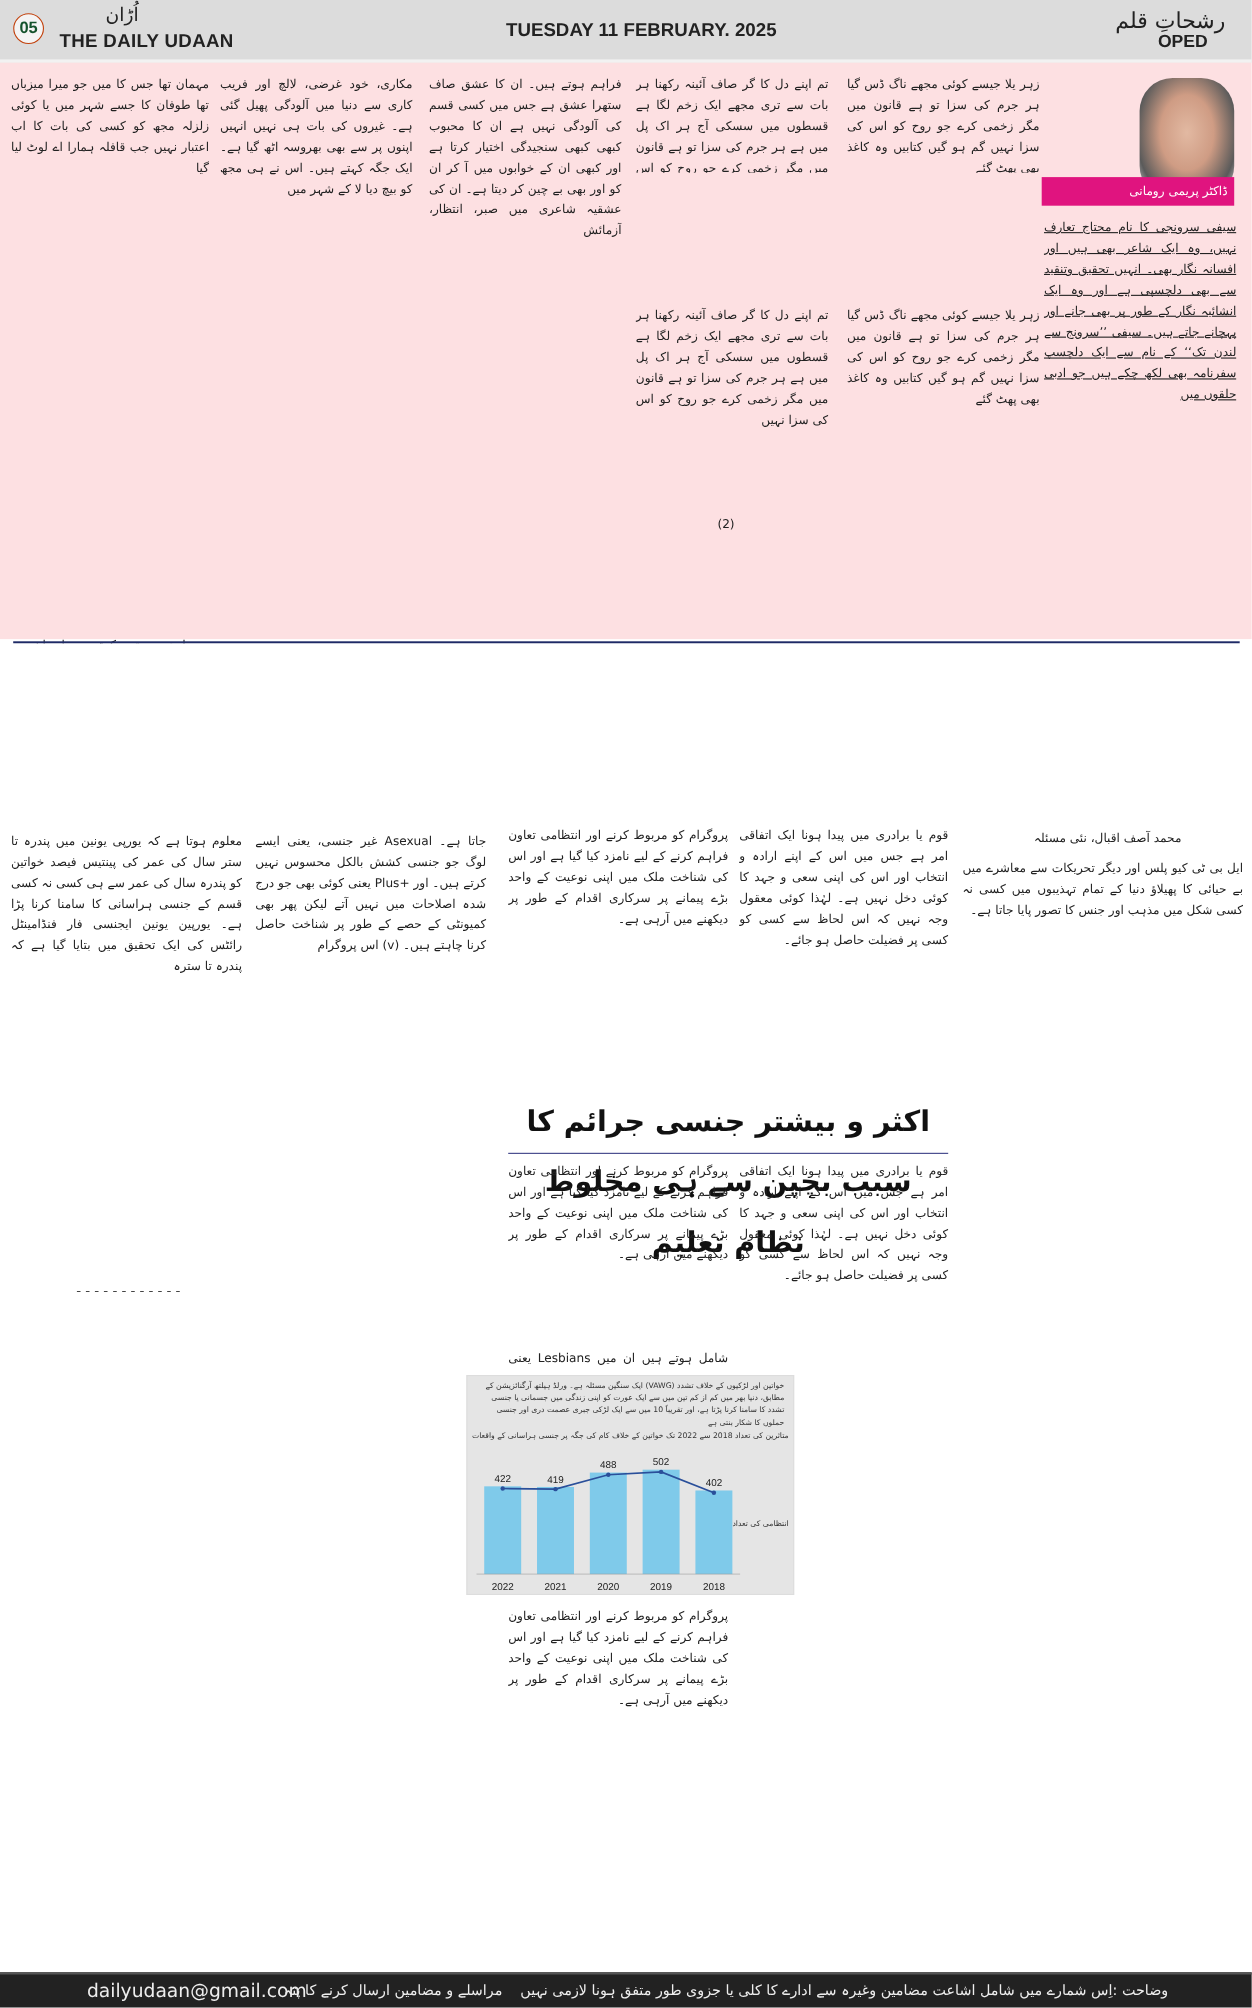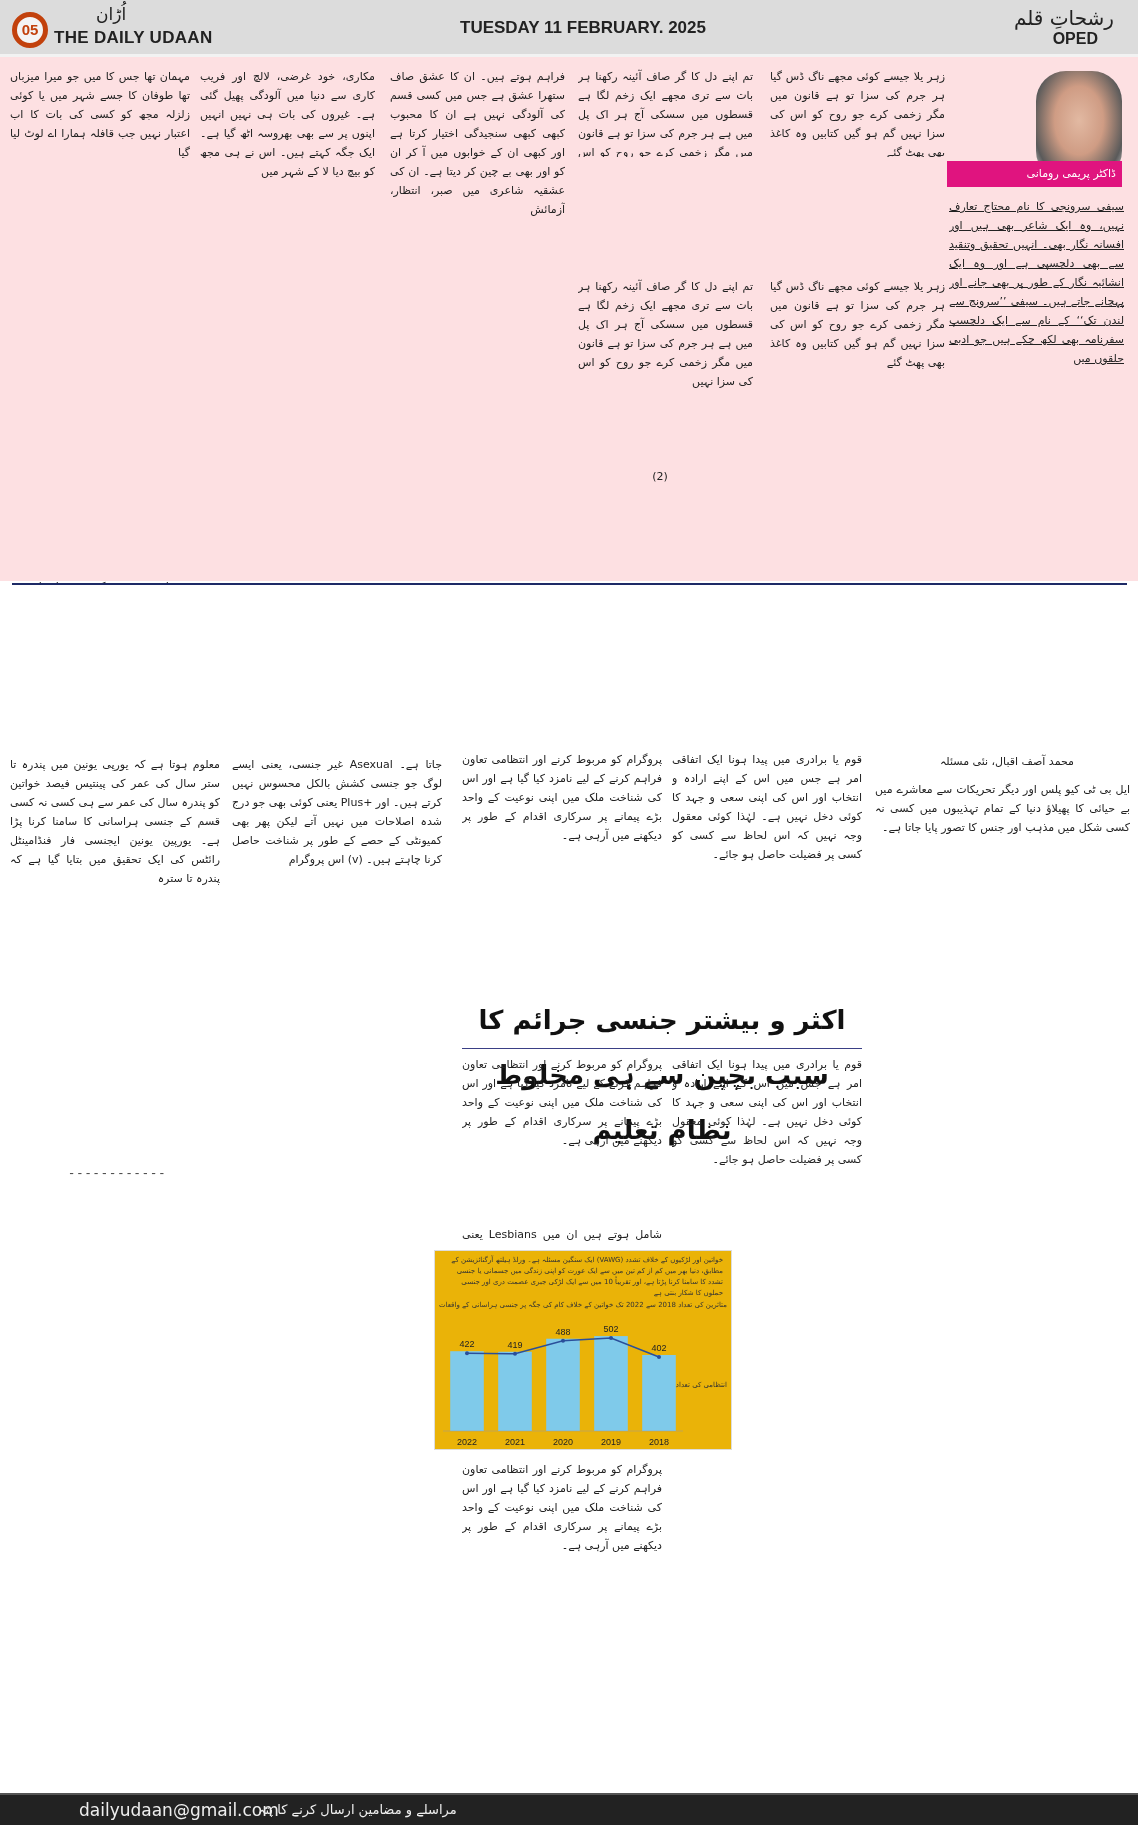--- a/index.html
+++ b/index.html
@@ -1,37 +1,37 @@
 <!DOCTYPE html>
 <html><head>
 <meta charset="utf-8">
 <style>
   html, body { margin:0; padding:0; }
   body { width:1138px; height:1825px; background:#ffffff; font-family:"DejaVu Sans", sans-serif; position:relative; overflow:hidden; }
   .header { position:absolute; left:0; top:0; width:1138px; height:54px; background:#dcdcdc; border-bottom:3px solid #f2f2f2; }
-  .page-num { position:absolute; left:12px; top:12px; width:26px; height:26px; border-radius:50%; background:#f4f4f4; border:5px solid #c2410c; font:bold 15px "Liberation Sans", sans-serif; text-align:center; line-height:26px; color:#c2410c; }
+  .page-num { position:absolute; left:12px; top:12px; width:26px; height:26px; border-radius:50%; background:#f4f4f4; border:1px solid #c2410c; font:bold 15px "Liberation Sans", sans-serif; text-align:center; line-height:26px; color:#14532d; }
   .brand-urdu { position:absolute; left:96px; top:4px; font:17px "DejaVu Sans", sans-serif; color:#222; direction:rtl; }
   .brand-en { position:absolute; left:54px; top:28px; font:bold 17px "Liberation Sans", sans-serif; color:#222; letter-spacing:0.3px; }
   .date { position:absolute; left:460px; top:18px; font:bold 17px "Liberation Sans", sans-serif; color:#222; }
   .section-urdu { position:absolute; right:24px; top:6px; font:20px "DejaVu Sans", sans-serif; color:#222; direction:rtl; }
   .section-en { position:absolute; right:40px; top:30px; font:bold 16px "Liberation Sans", sans-serif; color:#222; }
 
   .top-article { position:absolute; left:0; top:57px; width:1138px; height:524px; background:#fde0e2; }
   .urdu-col { position:absolute; direction:rtl; text-align:justify; font:11px/19px "DejaVu Sans", sans-serif; color:#222; overflow:hidden; }
   .poet-photo { position:absolute; right:16px; top:14px; width:86px; height:110px; background:radial-gradient(ellipse at 50% 45%, #e2b9a2 0%, #cf9c84 40%, #5a5a5a 75%, #ececec 100%); border-radius:30px; }
   .byline-bar { position:absolute; right:16px; top:104px; width:175px; height:26px; background:#e0147f; color:#fff; font:11px "DejaVu Sans", sans-serif; direction:rtl; text-align:right; padding-right:6px; line-height:26px; box-sizing:border-box; }
   .pink-title { position:absolute; left:578px; top:108px; width:372px; height:106px; background:#e0147f; color:#fff; font:bold 46px "DejaVu Sans", sans-serif; direction:rtl; text-align:center; line-height:106px; }
   .mob { position:absolute; left:40px; top:692px; font:bold 12px "Liberation Sans", sans-serif; color:#111; }
   .divider { position:absolute; left:12px; top:583px; width:1115px; height:2px; background:#1e2a66; }
 
   .bottom-article { position:absolute; left:0; top:585px; width:1138px; height:1202px; background:#fff; }
   .blue-banner { position:absolute; left:462px; top:336px; width:400px; height:63px; background:#2a2f8c; color:#fff; font:bold 28px "DejaVu Sans", sans-serif; direction:rtl; text-align:center; line-height:63px; }
   .subhead { position:absolute; left:462px; top:408px; width:400px; height:55px; font:bold 26px "DejaVu Sans", sans-serif; direction:rtl; text-align:center; line-height:55px; color:#111; border-bottom:1px solid #3a3f85; }
   .author-line { position:absolute; right:64px; top:170px; font:11px "DejaVu Sans", sans-serif; direction:rtl; color:#222; }
-  .chart-box { position:absolute; left:434px; top:665px; width:296px; height:198px; background:#eab308; border:1px solid #ddd; }
+  .chart-box { position:absolute; left:424px; top:665px; width:296px; height:198px; background:#e5e5e5; border:1px solid #ddd; }
   .chart-caption { position:absolute; left:6px; top:4px; width:282px; font:7px/11px "DejaVu Sans", sans-serif; direction:rtl; text-align:right; color:#333; }
   .chart-title { position:absolute; left:0; top:50px; width:296px; font:7px "DejaVu Sans", sans-serif; direction:rtl; text-align:center; color:#333; }
   .chart-ylabel { position:absolute; right:4px; top:130px; font:7px "DejaVu Sans", sans-serif; direction:rtl; color:#333; }
   .dash-line { position:absolute; left:68px; top:1167px; font:12px "Liberation Mono", monospace; color:#444; letter-spacing:1px; }
 
   .footer { position:absolute; left:0; top:1793px; width:1138px; height:32px; background:#222; border-top:2px solid #555; }
   .footer-email { position:absolute; left:40px; top:5px; font:17px "DejaVu Sans", sans-serif; color:#eee;margin-left:39px; }
   .footer-email-label { position:absolute; left:258px; top:7px; font:13px "DejaVu Sans", sans-serif; color:#eee; direction:rtl; }
   .footer-disclaimer { position:absolute; right:76px; top:7px; font:13px "DejaVu Sans", sans-serif; color:#eee; direction:rtl; }
 </style>
@@ -109,13 +109,14 @@
         <circle cx="216" cy="47.985454545454544" r="2" fill="#2a4f9a"></circle>
         <line x1="0" x2="240" y1="122" y2="122" stroke="#999" stroke-width="0.5"></line>
       </svg>
   </div>
 </div>
 <div class="dash-line">------------</div>
 
 <div class="footer">
   <div class="footer-email">dailyudaan@gmail.com</div>
   <div class="footer-email-label">مراسلے و مضامین ارسال کرنے کا پتہ</div>
+  <div class="footer-disclaimer">وضاحت :اِس شمارے میں شامل اشاعت مضامین وغیرہ سے ادارے کا کلی یا جزوی طور متفق ہونا لازمی نہیں</div>
 </div>
 
 </body></html>

